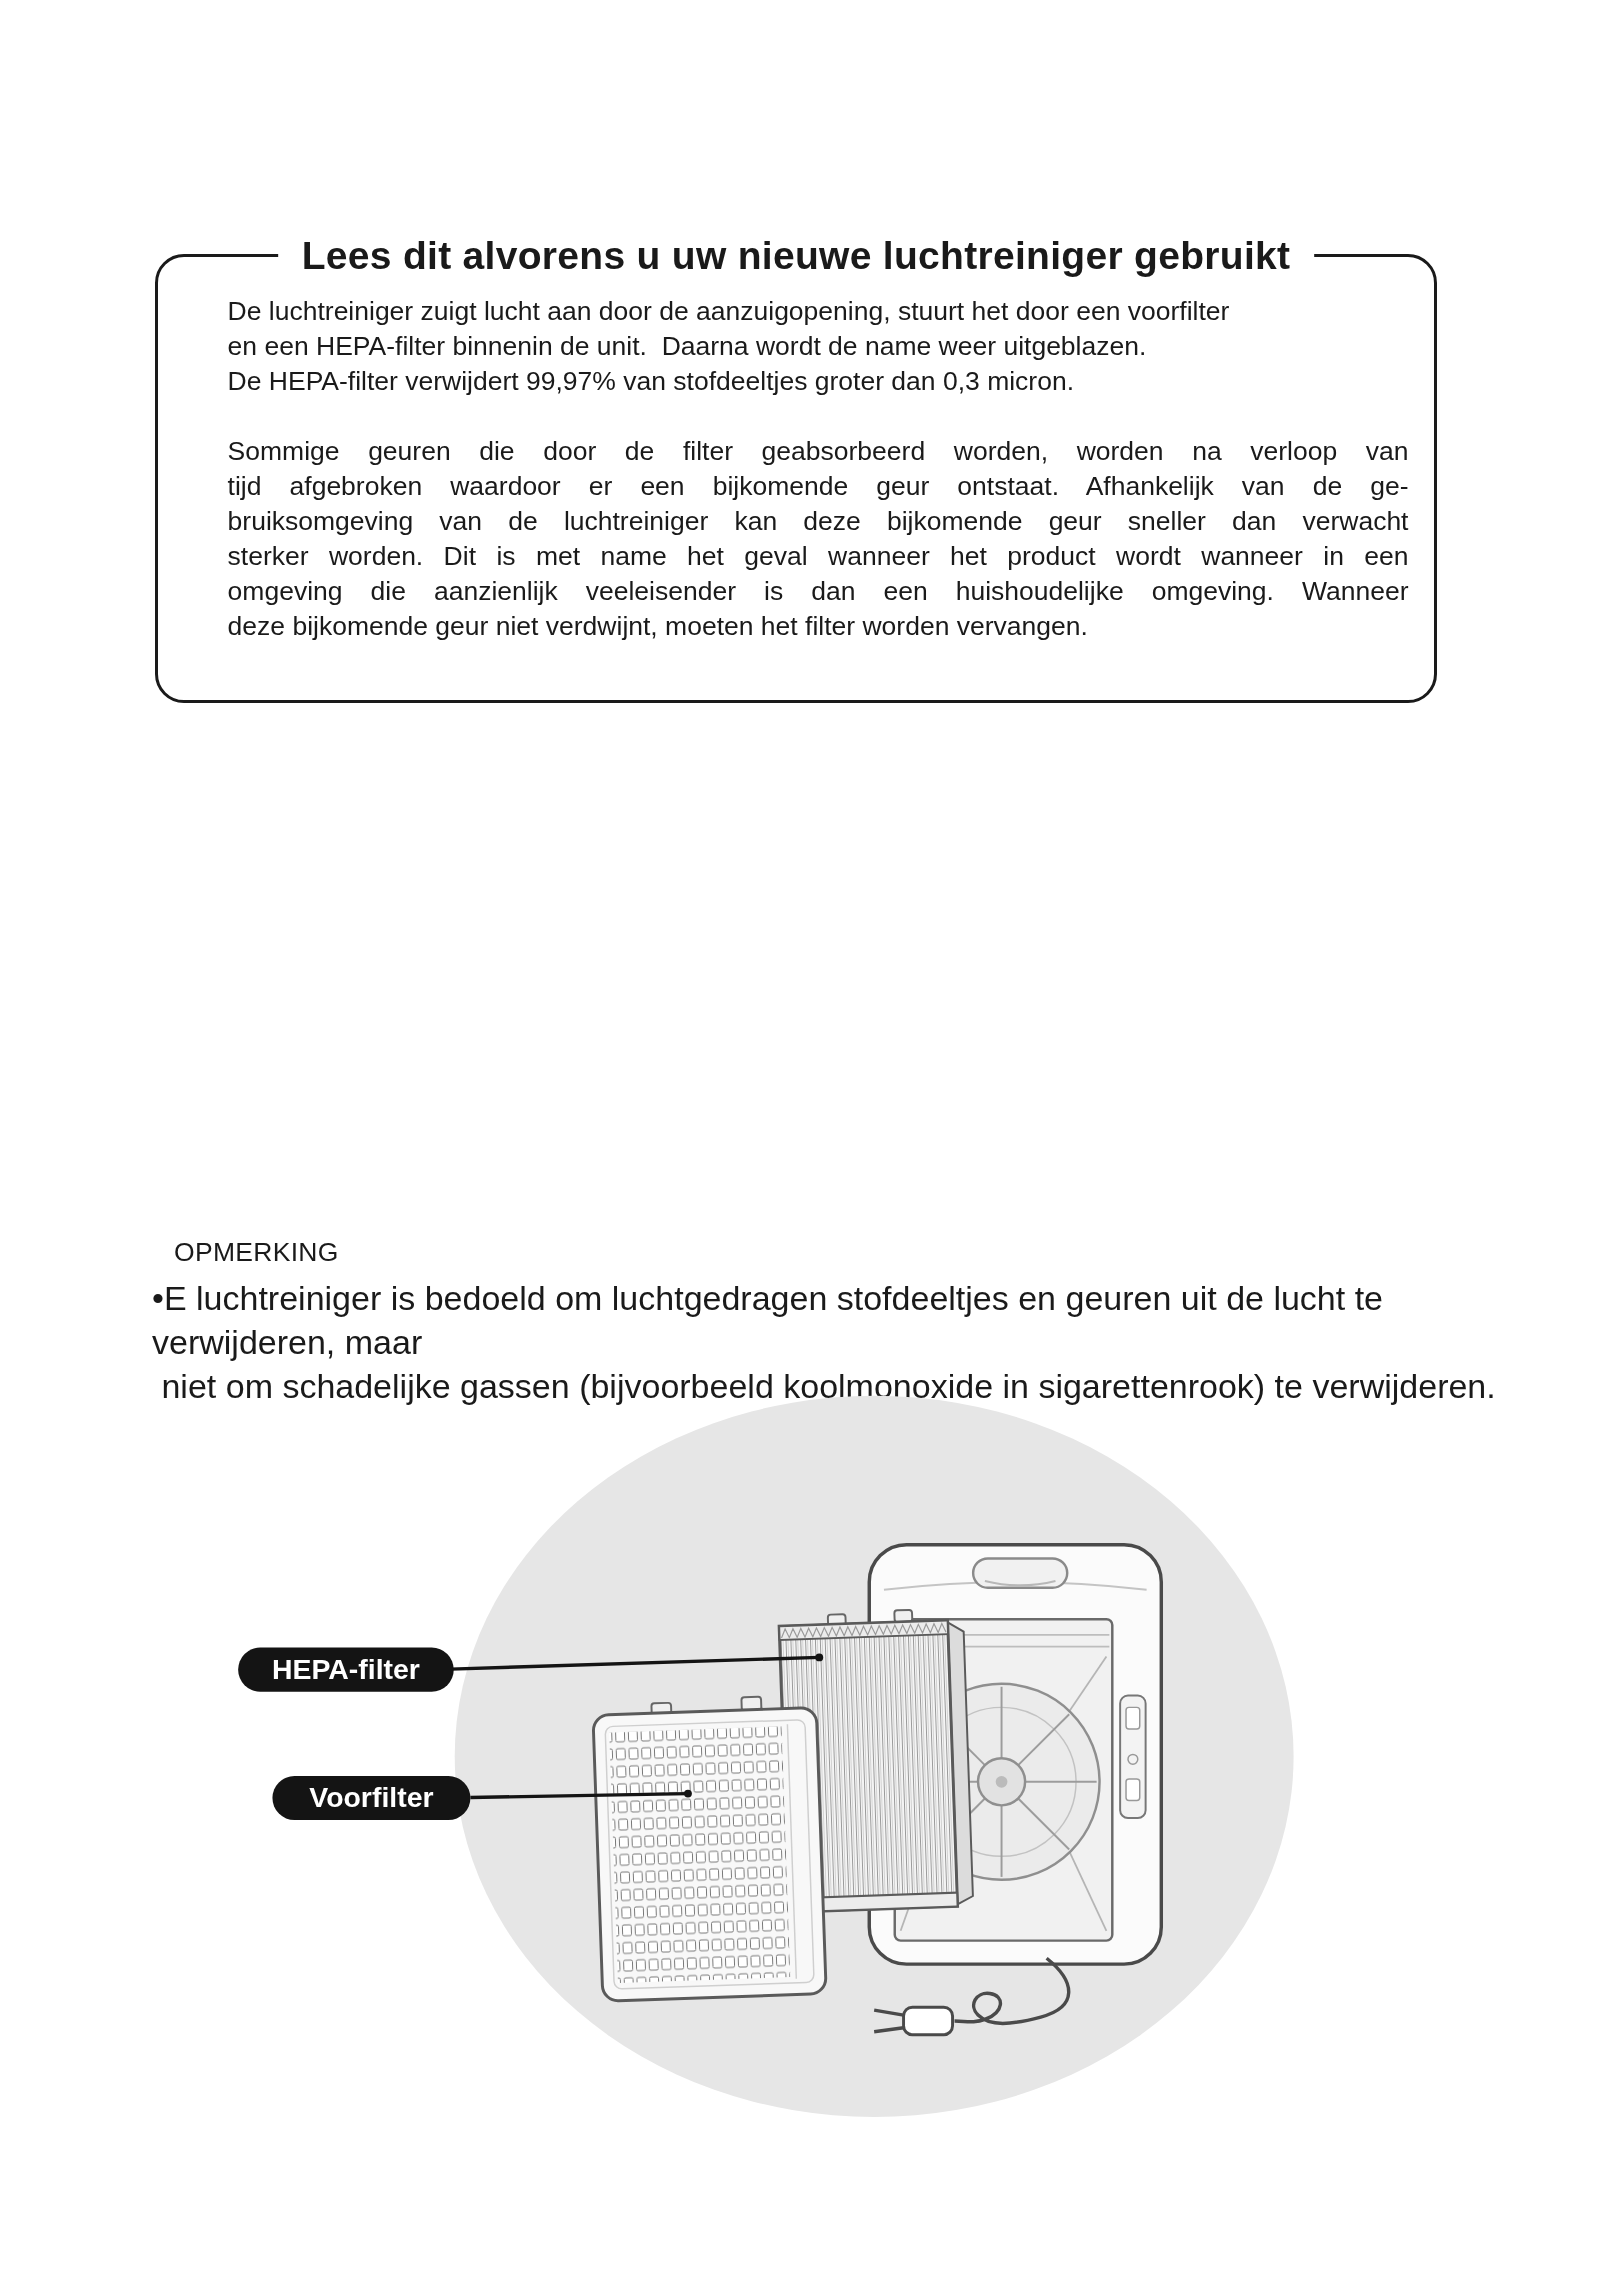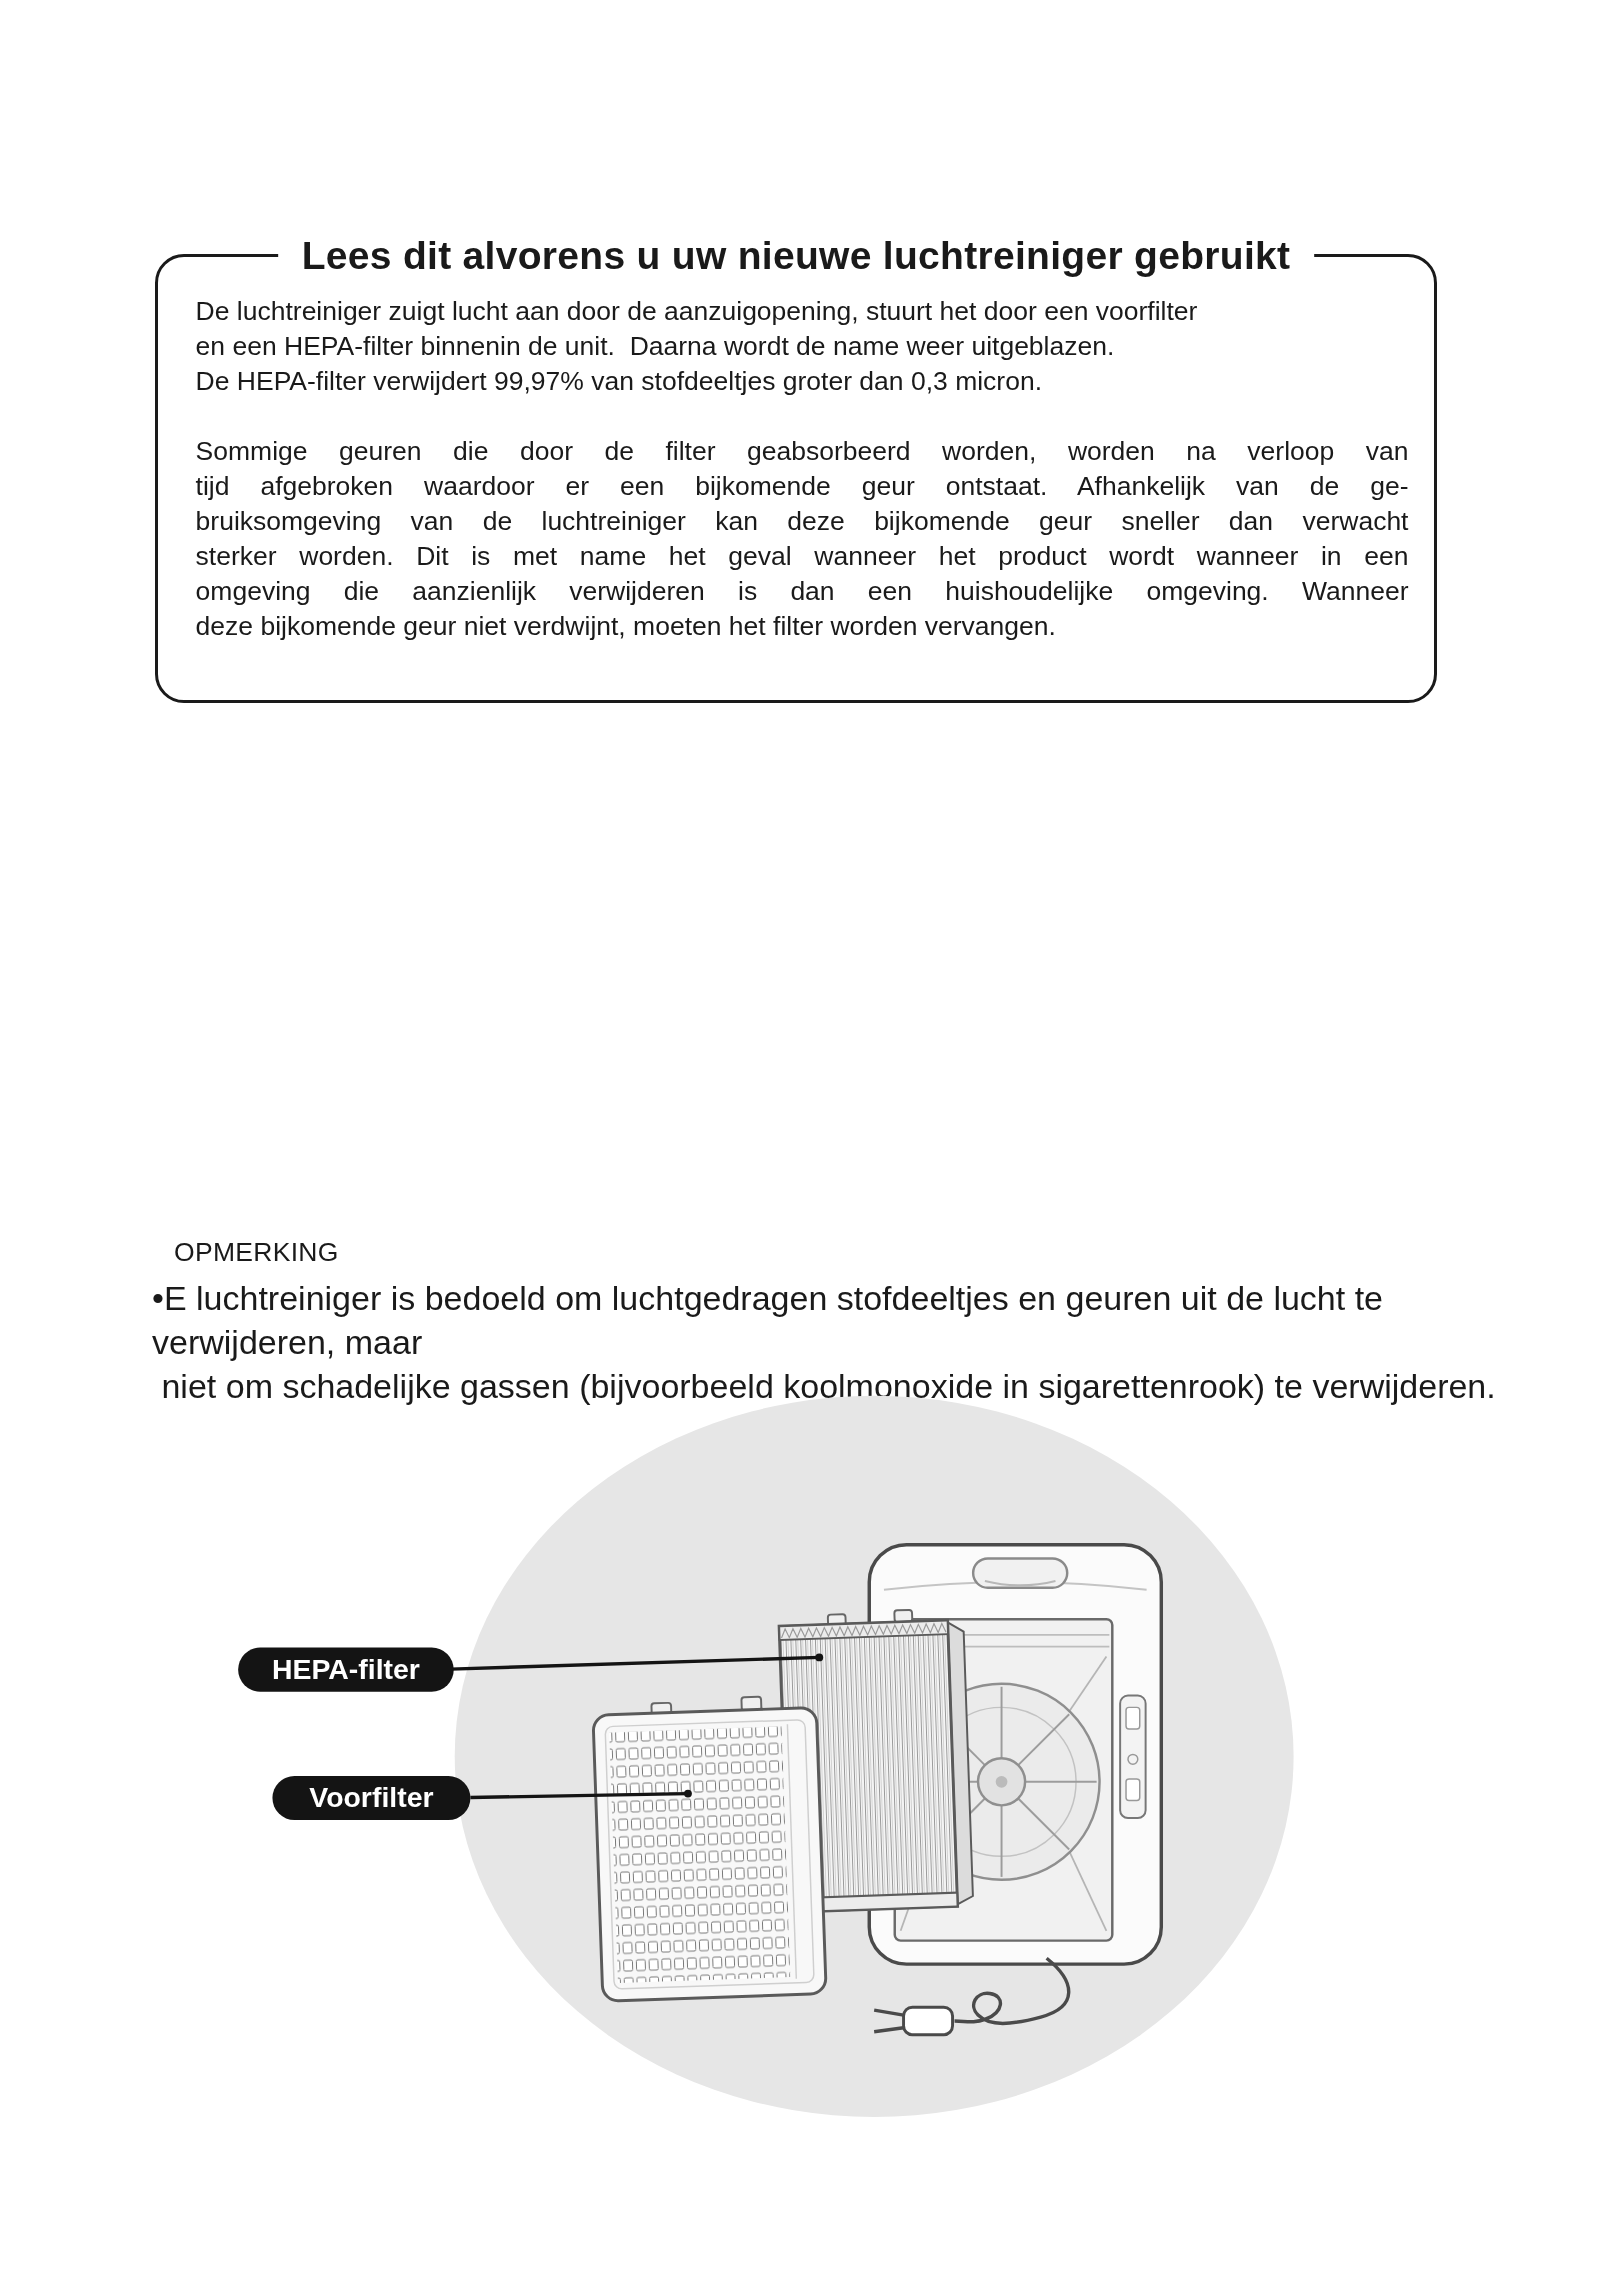--- a/index.html
+++ b/index.html
@@ -26,21 +26,21 @@
     transform:translateX(-50%);
     height:55px; line-height:55px;
     background:#ffffff;
     padding:0 23.5px;
     font-size:39px; font-weight:700;
     white-space:nowrap;
     letter-spacing:0.3px;
   }
   .readbox-body {
     padding:37px 25.5px 0 21.6px;
-    font-size:26.5px; line-height:35px;
+    font-size:26.5px; line-height:35px;margin-left:32px;
   }
   .para { margin-bottom:35px; }
   .para .line { white-space:pre-wrap; }
   .para2 .line { white-space:normal; }
   .para2 .line:not(:last-child) {
     text-align:justify;
     text-align-last:justify;
   }
 
   
@@ -75,21 +75,21 @@
     <div class="para para1">
         <div class="line">De luchtreiniger zuigt lucht aan door de aanzuigopening, stuurt het door een voorfilter</div>
         <div class="line">en een HEPA-filter binnenin de unit.  Daarna wordt de name weer uitgeblazen.</div>
         <div class="line">De HEPA-filter verwijdert 99,97% van stofdeeltjes groter dan 0,3 micron.</div>
       </div>
     <div class="para para2">
         <div class="line">Sommige geuren die door de filter geabsorbeerd worden, worden na verloop van</div>
         <div class="line">tijd afgebroken waardoor er een bijkomende geur ontstaat. Afhankelijk van de ge-</div>
         <div class="line">bruiksomgeving van de luchtreiniger kan deze bijkomende geur sneller dan verwacht</div>
         <div class="line">sterker worden. Dit is met name het geval wanneer het product wordt wanneer in een</div>
-        <div class="line">omgeving die aanzienlijk verwijderen is dan een huishoudelijke omgeving. Wanneer</div>
+        <div class="line">omgeving die aanzienlijk veeleisender is dan een huishoudelijke omgeving. Wanneer</div>
         <div class="line">deze bijkomende geur niet verdwijnt, moeten het filter worden vervangen.</div>
       </div>
   </div>
 </div>
 
 <div class="note-heading">OPMERKING</div>
 <div class="note-body">
     <div class="note-line">•E luchtreiniger is bedoeld om luchtgedragen stofdeeltjes en geuren uit de lucht te verwijderen, maar</div>
     <div class="note-line"> niet om schadelijke gassen (bijvoorbeeld koolmonoxide in sigarettenrook) te verwijderen.</div>
   </div>

